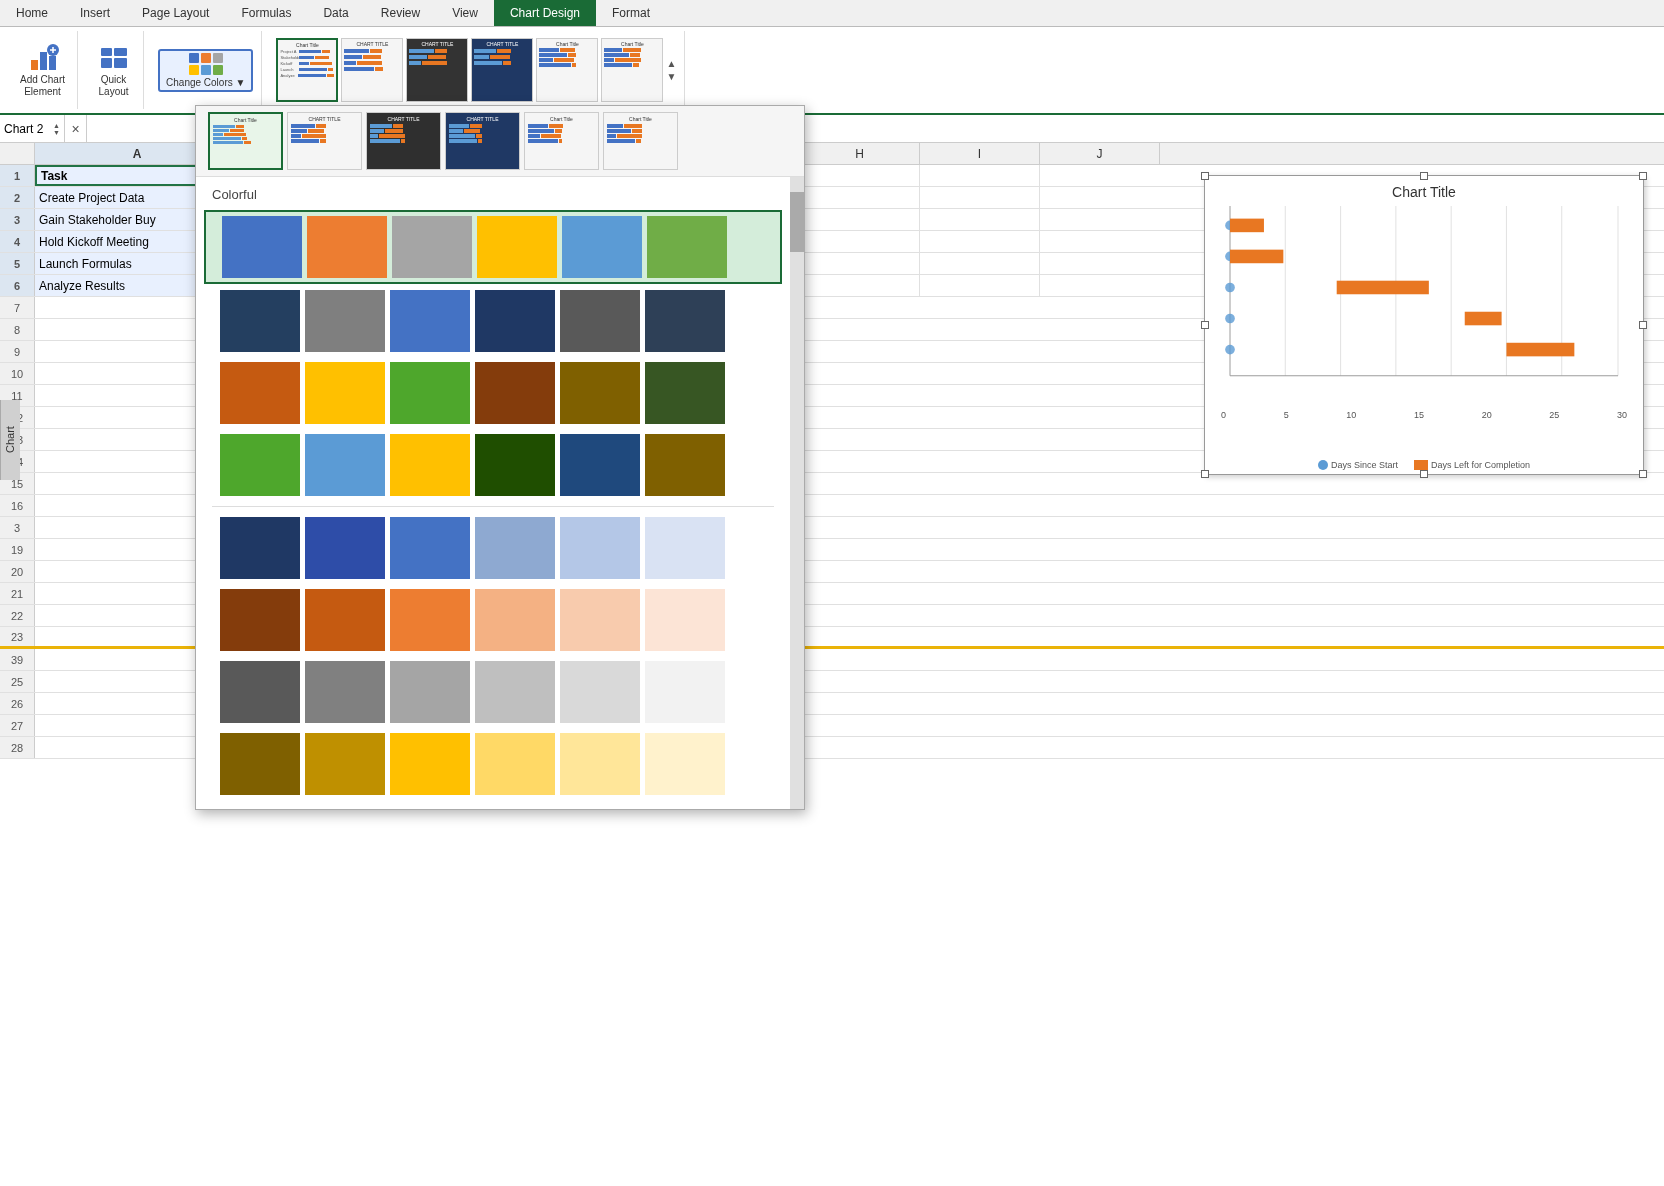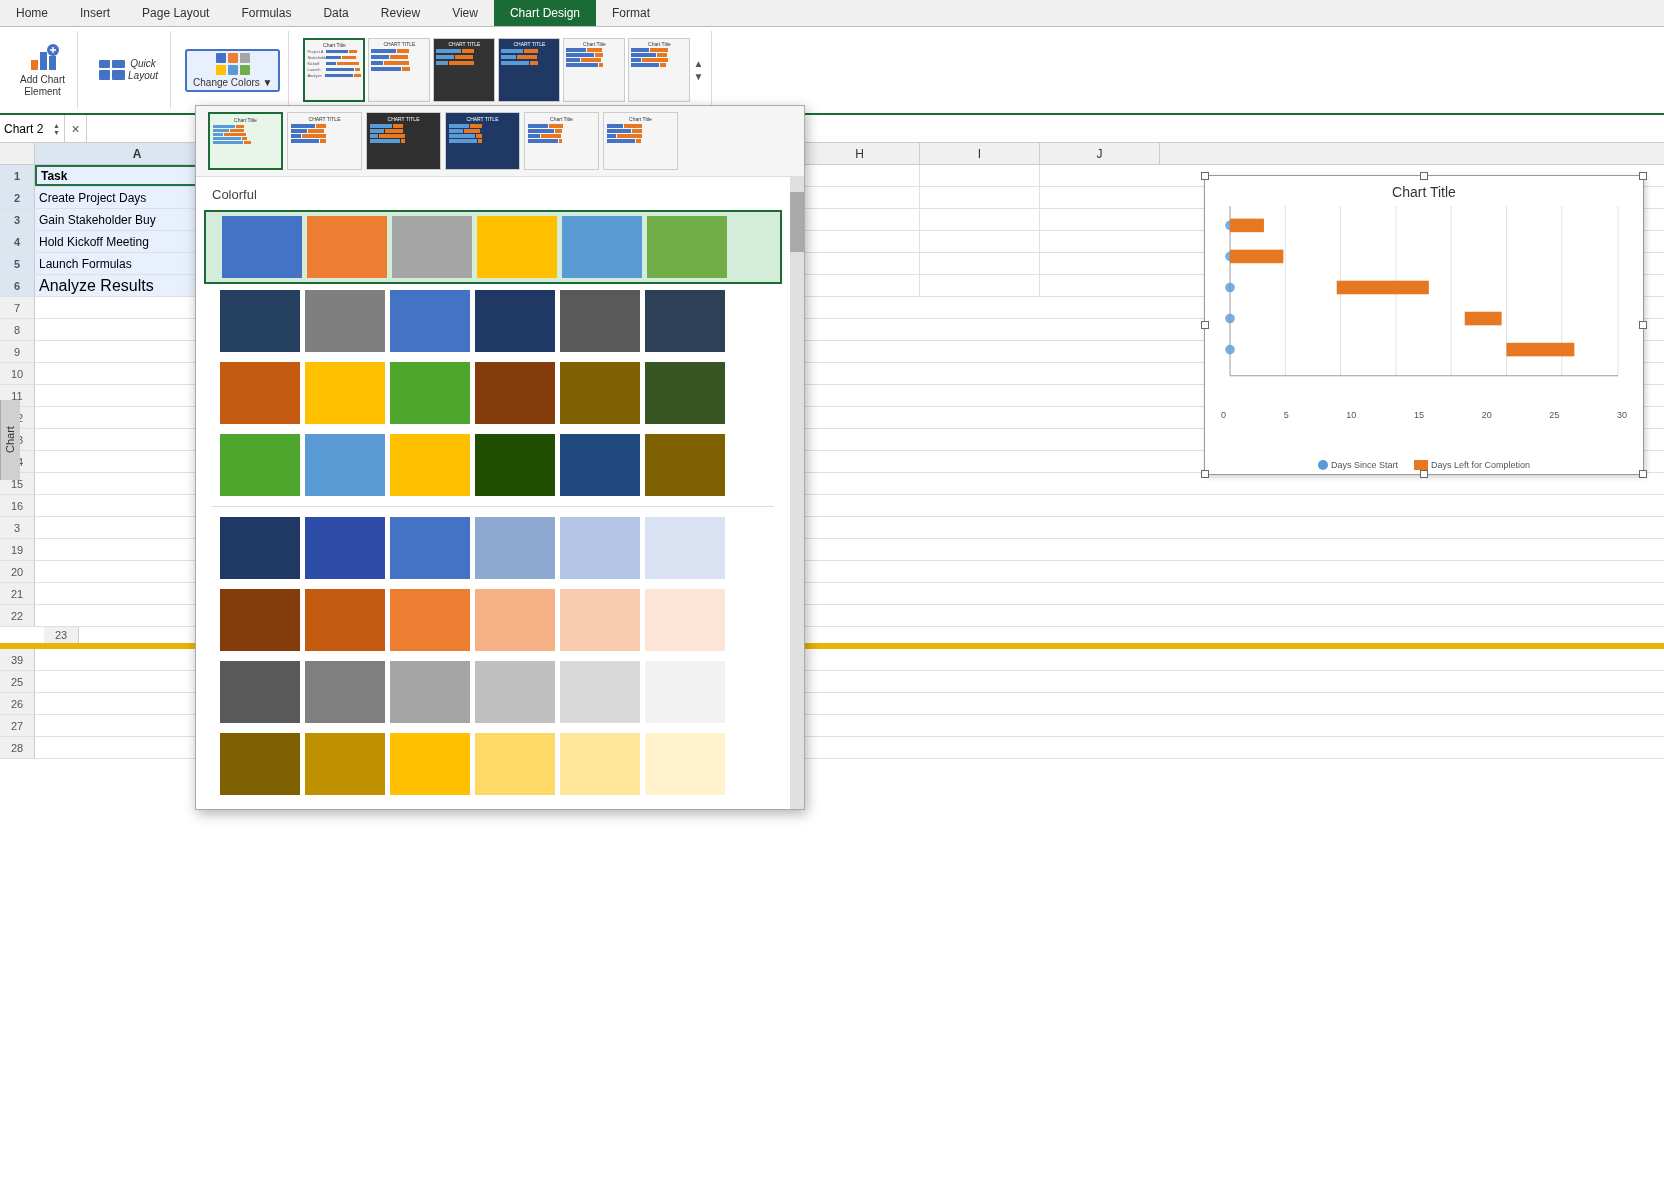--- a/index.html
+++ b/index.html
@@ -33,21 +33,21 @@
         <rect x="22" y="14" width="7" height="14" fill="#4472C4"></rect>
         <circle cx="26" cy="8" r="6" fill="#4472C4"></circle>
         <line x1="26" y1="5" x2="26" y2="11" stroke="white" stroke-width="1.5"></line>
         <line x1="23" y1="8" x2="29" y2="8" stroke="white" stroke-width="1.5"></line>
       </svg>
       <span style="font-size:10px;color:#333;text-align:center;line-height:1.2;">Add Chart<br>Element</span>
     </div>
   </div>
 
   <div style="display:flex;flex-direction:column;align-items:center;justify-content:center;padding:4px 8px;border-right:1px solid #ddd;gap:2px;min-width:60px;">
-    <div style="display:flex;flex-direction:row;align-items:center;cursor:pointer;padding:2px 4px;border-radius:2px;font-style:italic;">
+    <div style="display:flex;flex-direction:column;align-items:center;cursor:pointer;padding:2px 4px;border-radius:2px;">
       <svg width="32" height="32" viewBox="0 0 32 32">
         <rect x="3" y="6" width="11" height="8" fill="#4472C4" rx="1"></rect>
         <rect x="16" y="6" width="13" height="8" fill="#4472C4" rx="1"></rect>
         <rect x="3" y="16" width="11" height="10" fill="#4472C4" rx="1"></rect>
         <rect x="16" y="16" width="13" height="10" fill="#4472C4" rx="1"></rect>
       </svg>
       <span style="font-size:10px;color:#333;text-align:center;line-height:1.2;">Quick<br>Layout</span>
     </div>
   </div>
 
@@ -241,21 +241,21 @@
       <div style="width:80px;border-right:1px solid #e0e0e0;padding:0 4px;display:flex;align-items:center;font-size:12px;"></div>
       <div style="width:80px;border-right:1px solid #e0e0e0;padding:0 4px;display:flex;align-items:center;font-size:12px;"></div>
       <div style="width:120px;border-right:1px solid #e0e0e0;padding:0 4px;display:flex;align-items:center;font-size:12px;"></div>
       <div style="width:120px;border-right:1px solid #e0e0e0;padding:0 4px;display:flex;align-items:center;font-size:12px;"></div>
       <div style="width:120px;border-right:1px solid #e0e0e0;padding:0 4px;display:flex;align-items:center;font-size:12px;"></div>
       <div style="width:120px;border-right:1px solid #e0e0e0;padding:0 4px;display:flex;align-items:center;font-size:12px;"></div>
     </div>
 
     <div style="display:flex;height:22px;border-bottom:1px solid #e0e0e0;">
       <div style="width:35px;min-width:35px;border-right:1px solid #ccc;display:flex;align-items:center;justify-content:center;font-size:11px;color:#555;background:#dce6f1;font-weight:bold;">2</div>
-      <div style="width:205px;min-width:205px;border-right:1px solid #e0e0e0;padding:0 4px;display:flex;align-items:center;font-size:12px;background:#e8f0fe;">Create Project Days</div>
+      <div style="width:205px;min-width:205px;border-right:1px solid #e0e0e0;padding:0 4px;display:flex;align-items:center;font-size:12px;background:#e8f0fe;">Create Project Data</div>
       <div style="width:80px;border-right:1px solid #e0e0e0;padding:0 4px;display:flex;align-items:center;font-size:12px;"></div>
       <div style="width:80px;border-right:1px solid #e0e0e0;padding:0 4px;display:flex;align-items:center;font-size:12px;"></div>
       <div style="width:80px;border-right:1px solid #e0e0e0;padding:0 4px;display:flex;align-items:center;font-size:12px;"></div>
       <div style="width:80px;border-right:1px solid #e0e0e0;padding:0 4px;display:flex;align-items:center;font-size:12px;"></div>
       <div style="width:120px;border-right:1px solid #e0e0e0;padding:0 4px;display:flex;align-items:center;font-size:12px;"></div>
       <div style="width:120px;border-right:1px solid #e0e0e0;padding:0 4px;display:flex;align-items:center;font-size:12px;"></div>
       <div style="width:120px;border-right:1px solid #e0e0e0;padding:0 4px;display:flex;align-items:center;font-size:12px;"></div>
       <div style="width:120px;border-right:1px solid #e0e0e0;padding:0 4px;display:flex;align-items:center;font-size:12px;"></div>
     </div>
 
@@ -293,21 +293,21 @@
       <div style="width:80px;border-right:1px solid #e0e0e0;"></div>
       <div style="width:80px;border-right:1px solid #e0e0e0;"></div>
       <div style="width:120px;border-right:1px solid #e0e0e0;"></div>
       <div style="width:120px;border-right:1px solid #e0e0e0;"></div>
       <div style="width:120px;border-right:1px solid #e0e0e0;"></div>
       <div style="width:120px;border-right:1px solid #e0e0e0;"></div>
     </div>
 
     <div style="display:flex;height:22px;border-bottom:1px solid #e0e0e0;">
       <div style="width:35px;min-width:35px;border-right:1px solid #ccc;display:flex;align-items:center;justify-content:center;font-size:11px;color:#555;background:#dce6f1;font-weight:bold;">6</div>
-      <div style="width:205px;min-width:205px;border-right:1px solid #e0e0e0;padding:0 4px;display:flex;align-items:center;font-size:16px;background:#e8f0fe;">Analyze Results</div>
+      <div style="width:205px;min-width:205px;border-right:1px solid #e0e0e0;padding:0 4px;display:flex;align-items:center;font-size:12px;background:#e8f0fe;">Analyze Results</div>
       <div style="width:80px;border-right:1px solid #e0e0e0;"></div>
       <div style="width:80px;border-right:1px solid #e0e0e0;"></div>
       <div style="width:80px;border-right:1px solid #e0e0e0;"></div>
       <div style="width:80px;border-right:1px solid #e0e0e0;"></div>
       <div style="width:120px;border-right:1px solid #e0e0e0;"></div>
       <div style="width:120px;border-right:1px solid #e0e0e0;"></div>
       <div style="width:120px;border-right:1px solid #e0e0e0;"></div>
       <div style="width:120px;border-right:1px solid #e0e0e0;"></div>
     </div>
 
@@ -366,21 +366,21 @@
           <div style="flex:1;"></div>
         </div>
       <div style="display:flex;height:22px;border-bottom:1px solid #e0e0e0;">
           <div style="width:35px;min-width:35px;border-right:1px solid #ccc;background:#f0f0f0;display:flex;align-items:center;justify-content:center;font-size:11px;color:#555;">21</div>
           <div style="flex:1;"></div>
         </div>
       <div style="display:flex;height:22px;border-bottom:1px solid #e0e0e0;">
           <div style="width:35px;min-width:35px;border-right:1px solid #ccc;background:#f0f0f0;display:flex;align-items:center;justify-content:center;font-size:11px;color:#555;">22</div>
           <div style="flex:1;"></div>
         </div>
-      <div style="display:flex;height:22px;border-bottom:6px solid #eab308;padding-left:44px;">
+      <div style="display:flex;height:22px;border-bottom:3px solid #eab308;">
           <div style="width:35px;min-width:35px;border-right:1px solid #ccc;background:#f0f0f0;display:flex;align-items:center;justify-content:center;font-size:11px;color:#555;">23</div>
           <div style="flex:1;"></div>
         </div>
       <div style="display:flex;height:22px;border-bottom:1px solid #e0e0e0;">
           <div style="width:35px;min-width:35px;border-right:1px solid #ccc;background:#f0f0f0;display:flex;align-items:center;justify-content:center;font-size:11px;color:#555;">39</div>
           <div style="flex:1;"></div>
         </div>
       <div style="display:flex;height:22px;border-bottom:1px solid #e0e0e0;">
           <div style="width:35px;min-width:35px;border-right:1px solid #ccc;background:#f0f0f0;display:flex;align-items:center;justify-content:center;font-size:11px;color:#555;">25</div>
           <div style="flex:1;"></div>

